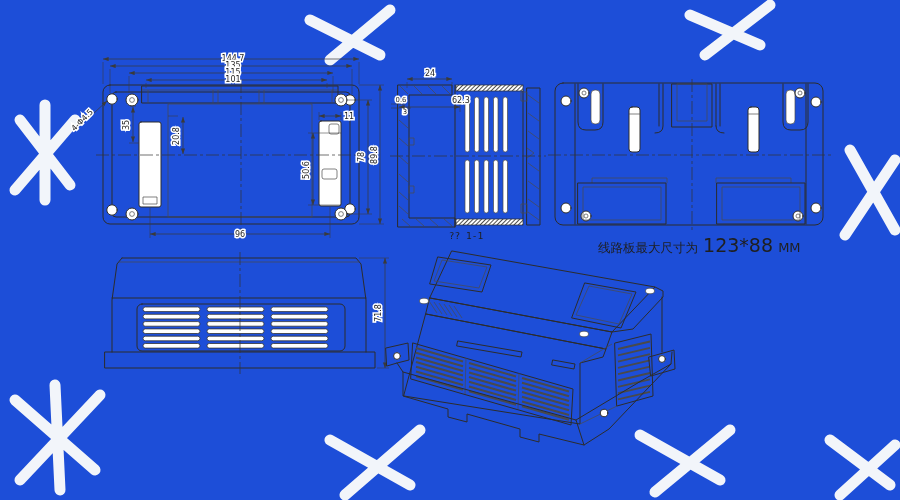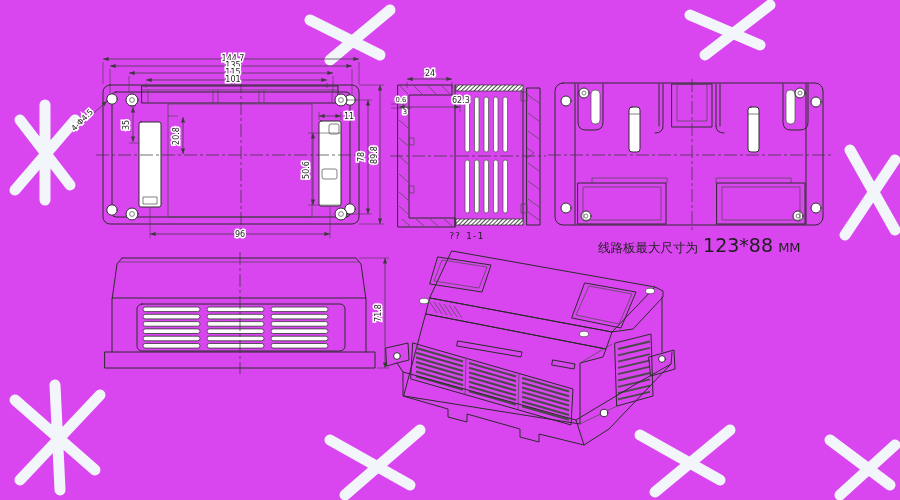--- a/index.html
+++ b/index.html
@@ -1,16 +1,16 @@
 <!DOCTYPE html>
 <html><head>
 <meta charset="utf-8">
 <style>
   html,body{margin:0;padding:0;background:#ffffff;}
-  .canvas{position:relative;width:900px;height:500px;background:#d946ef;overflow:hidden;
+  .canvas{position:relative;width:900px;height:500px;background:#1d4ed8;overflow:hidden;
           font-family:"DejaVu Sans","Liberation Sans",sans-serif;}
   svg{display:block;}
   .ln{stroke:#2c2c2c;stroke-width:1;fill:none;stroke-linejoin:round;stroke-linecap:round;}
   .th{stroke:#4a4a4a;stroke-width:.7;fill:none;stroke-linejoin:round;}
   .wh{fill:#ffffff;}
   .dim{stroke:#3a3a3a;stroke-width:.7;fill:none;marker-start:url(#arr);marker-end:url(#arr);}
   .ext{stroke:#3a3a3a;stroke-width:.55;fill:none;}
   .ldr{stroke:#3a3a3a;stroke-width:.7;fill:none;marker-end:url(#arr);}
   .cl{stroke:#333;stroke-width:.7;fill:none;stroke-dasharray:13 3 3 3;}
   .dimtxt{font-size:8px;fill:#1f1f1f;paint-order:stroke;stroke:#fff;stroke-width:3px;

